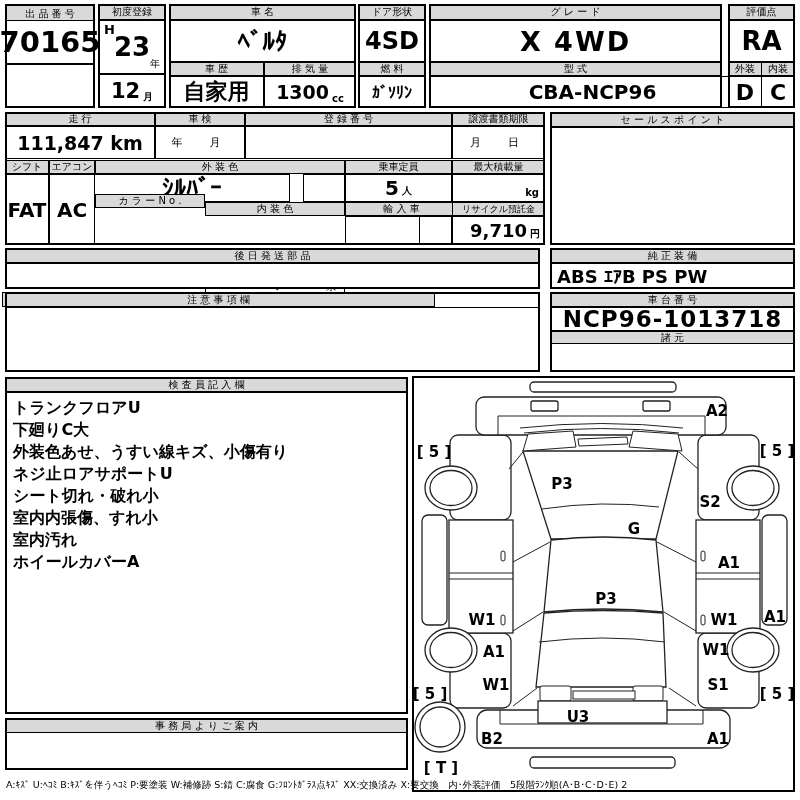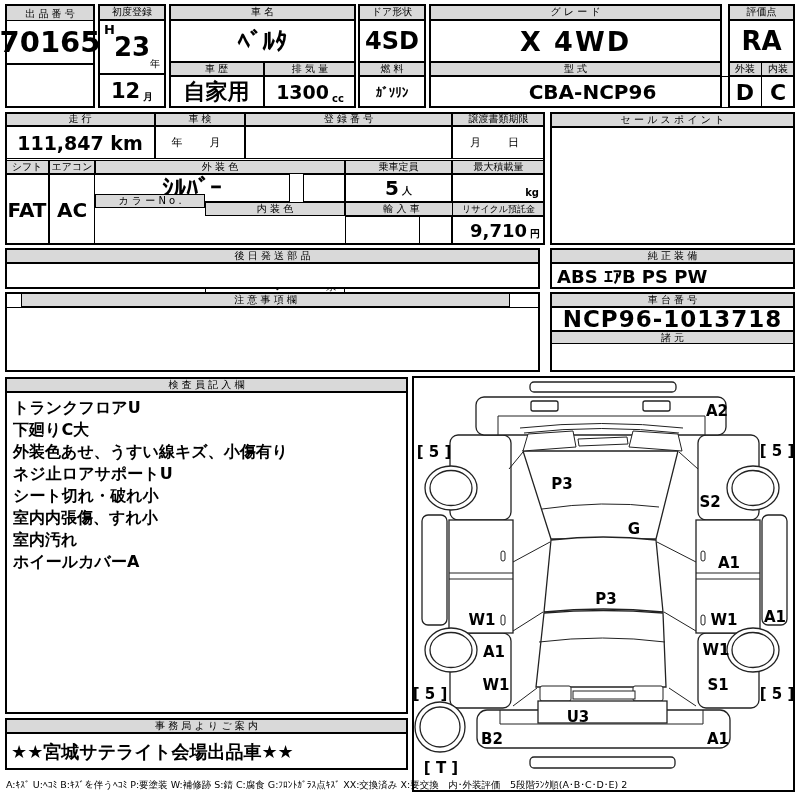--- a/index.html
+++ b/index.html
@@ -56,21 +56,21 @@
   <div class="cell hd" style="left:264px;top:62px;width:92px;height:14px">排 気 量</div>
   <div class="cell" style="left:264px;top:76px;width:92px;height:32px">
     <span class="big" style="font-size:19px">1300</span>
     <span class="unit">cc</span>
   </div>
   <div class="outline" style="left:169px;top:4px;width:187px;height:104px"></div>
 
   <div class="cell hd" style="left:358px;top:4px;width:68px;height:16px">ドア形状</div>
   <div class="cell big" style="left:358px;top:20px;width:68px;height:42px;font-size:24px">4SD</div>
   <div class="cell hd" style="left:358px;top:62px;width:68px;height:14px">燃 料</div>
-  <div class="cell big" style="left:358px;top:76px;width:68px;height:32px;font-size:13px">ｶﾞｿﾘﾝ</div>
+  <div class="cell big" style="left:358px;top:76px;width:68px;height:32px;font-size:16px">ｶﾞｿﾘﾝ</div>
   <div class="outline" style="left:358px;top:4px;width:68px;height:104px"></div>
 
   <div class="cell hd" style="left:429px;top:4px;width:293px;height:16px">グ レ ー ド</div>
   <div class="cell big" style="left:429px;top:20px;width:293px;height:42px;font-size:27px;letter-spacing:2px">X 4WD</div>
   <div class="cell hd" style="left:429px;top:62px;width:293px;height:14px">型 式</div>
   <div class="cell big" style="left:429px;top:76px;width:327px;height:32px;font-size:20px">CBA-NCP96</div>
   <div class="outline" style="left:429px;top:4px;width:293px;height:104px"></div>
 
   <div class="cell hd" style="left:728px;top:4px;width:67px;height:16px">評価点</div>
   <div class="cell big" style="left:728px;top:20px;width:67px;height:42px;font-size:26px">RA</div>
@@ -129,21 +129,21 @@
   <div class="outline" style="left:550px;top:112px;width:245px;height:133px"></div>
 
   <div class="cell hd" style="left:5px;top:248px;width:535px;height:15px">後 日 発 送 部 品</div>
   <div class="cell" style="left:5px;top:263px;width:535px;height:26px"></div>
   <div class="outline" style="left:5px;top:248px;width:535px;height:41px"></div>
 
   <div class="cell hd" style="left:550px;top:248px;width:245px;height:15px">純 正 装 備</div>
   <div class="cell big left-align" style="left:550px;top:263px;width:245px;height:26px;font-size:18px;padding-left:6px">ABS ｴｱB PS PW</div>
   <div class="outline" style="left:550px;top:248px;width:245px;height:41px"></div>
 
-  <div class="cell hd" style="left:21px;top:292px;width:489px;height:15px">注 意 事 項 欄</div>
+  <div class="cell hd" style="left:2px;top:292px;width:433px;height:15px">注 意 事 項 欄</div>
   <div class="cell" style="left:5px;top:307px;width:535px;height:65px"></div>
   <div class="outline" style="left:5px;top:292px;width:535px;height:80px"></div>
 
   <div class="cell hd" style="left:550px;top:292px;width:245px;height:15px">車 台 番 号</div>
   <div class="cell big" style="left:550px;top:307px;width:245px;height:24px;font-size:23px;letter-spacing:1px">NCP96-1013718</div>
   <div class="cell hd" style="left:550px;top:331px;width:245px;height:13px">諸 元</div>
   <div class="cell rel" style="left:550px;top:344px;width:95px;height:28px">
     <span class="spec-label">長さ</span>
     <span></span>
   </div>
@@ -162,21 +162,20 @@
 下廻りC大
 外装色あせ、うすい線キズ、小傷有り
 ネジ止ロアサポートU
 シート切れ・破れ小
 室内内張傷、すれ小
 室内汚れ
 ホイールカバーA</div>
   <div class="outline" style="left:5px;top:377px;width:403px;height:337px"></div>
 
   <div class="cell hd" style="left:5px;top:718px;width:403px;height:15px">事 務 局 よ り ご 案 内</div>
-  <div class="cell big left-align" style="left:5px;top:733px;width:403px;height:37px;font-size:18px;padding-left:5px">★★宮城サテライト会場出品車★★</div>
   <div class="outline" style="left:5px;top:718px;width:403px;height:52px"></div>
 
   <div class="diagram">
     <svg width="379" height="412" viewBox="0 0 379 412">
 
       <g fill="#fff" stroke="#222" stroke-width="1.3">
         <rect x="8" y="137" width="25" height="110" rx="6"></rect>
         <rect x="348" y="137" width="25" height="110" rx="6"></rect>
 
         <rect x="36" y="57" width="61" height="85" rx="8"></rect>

